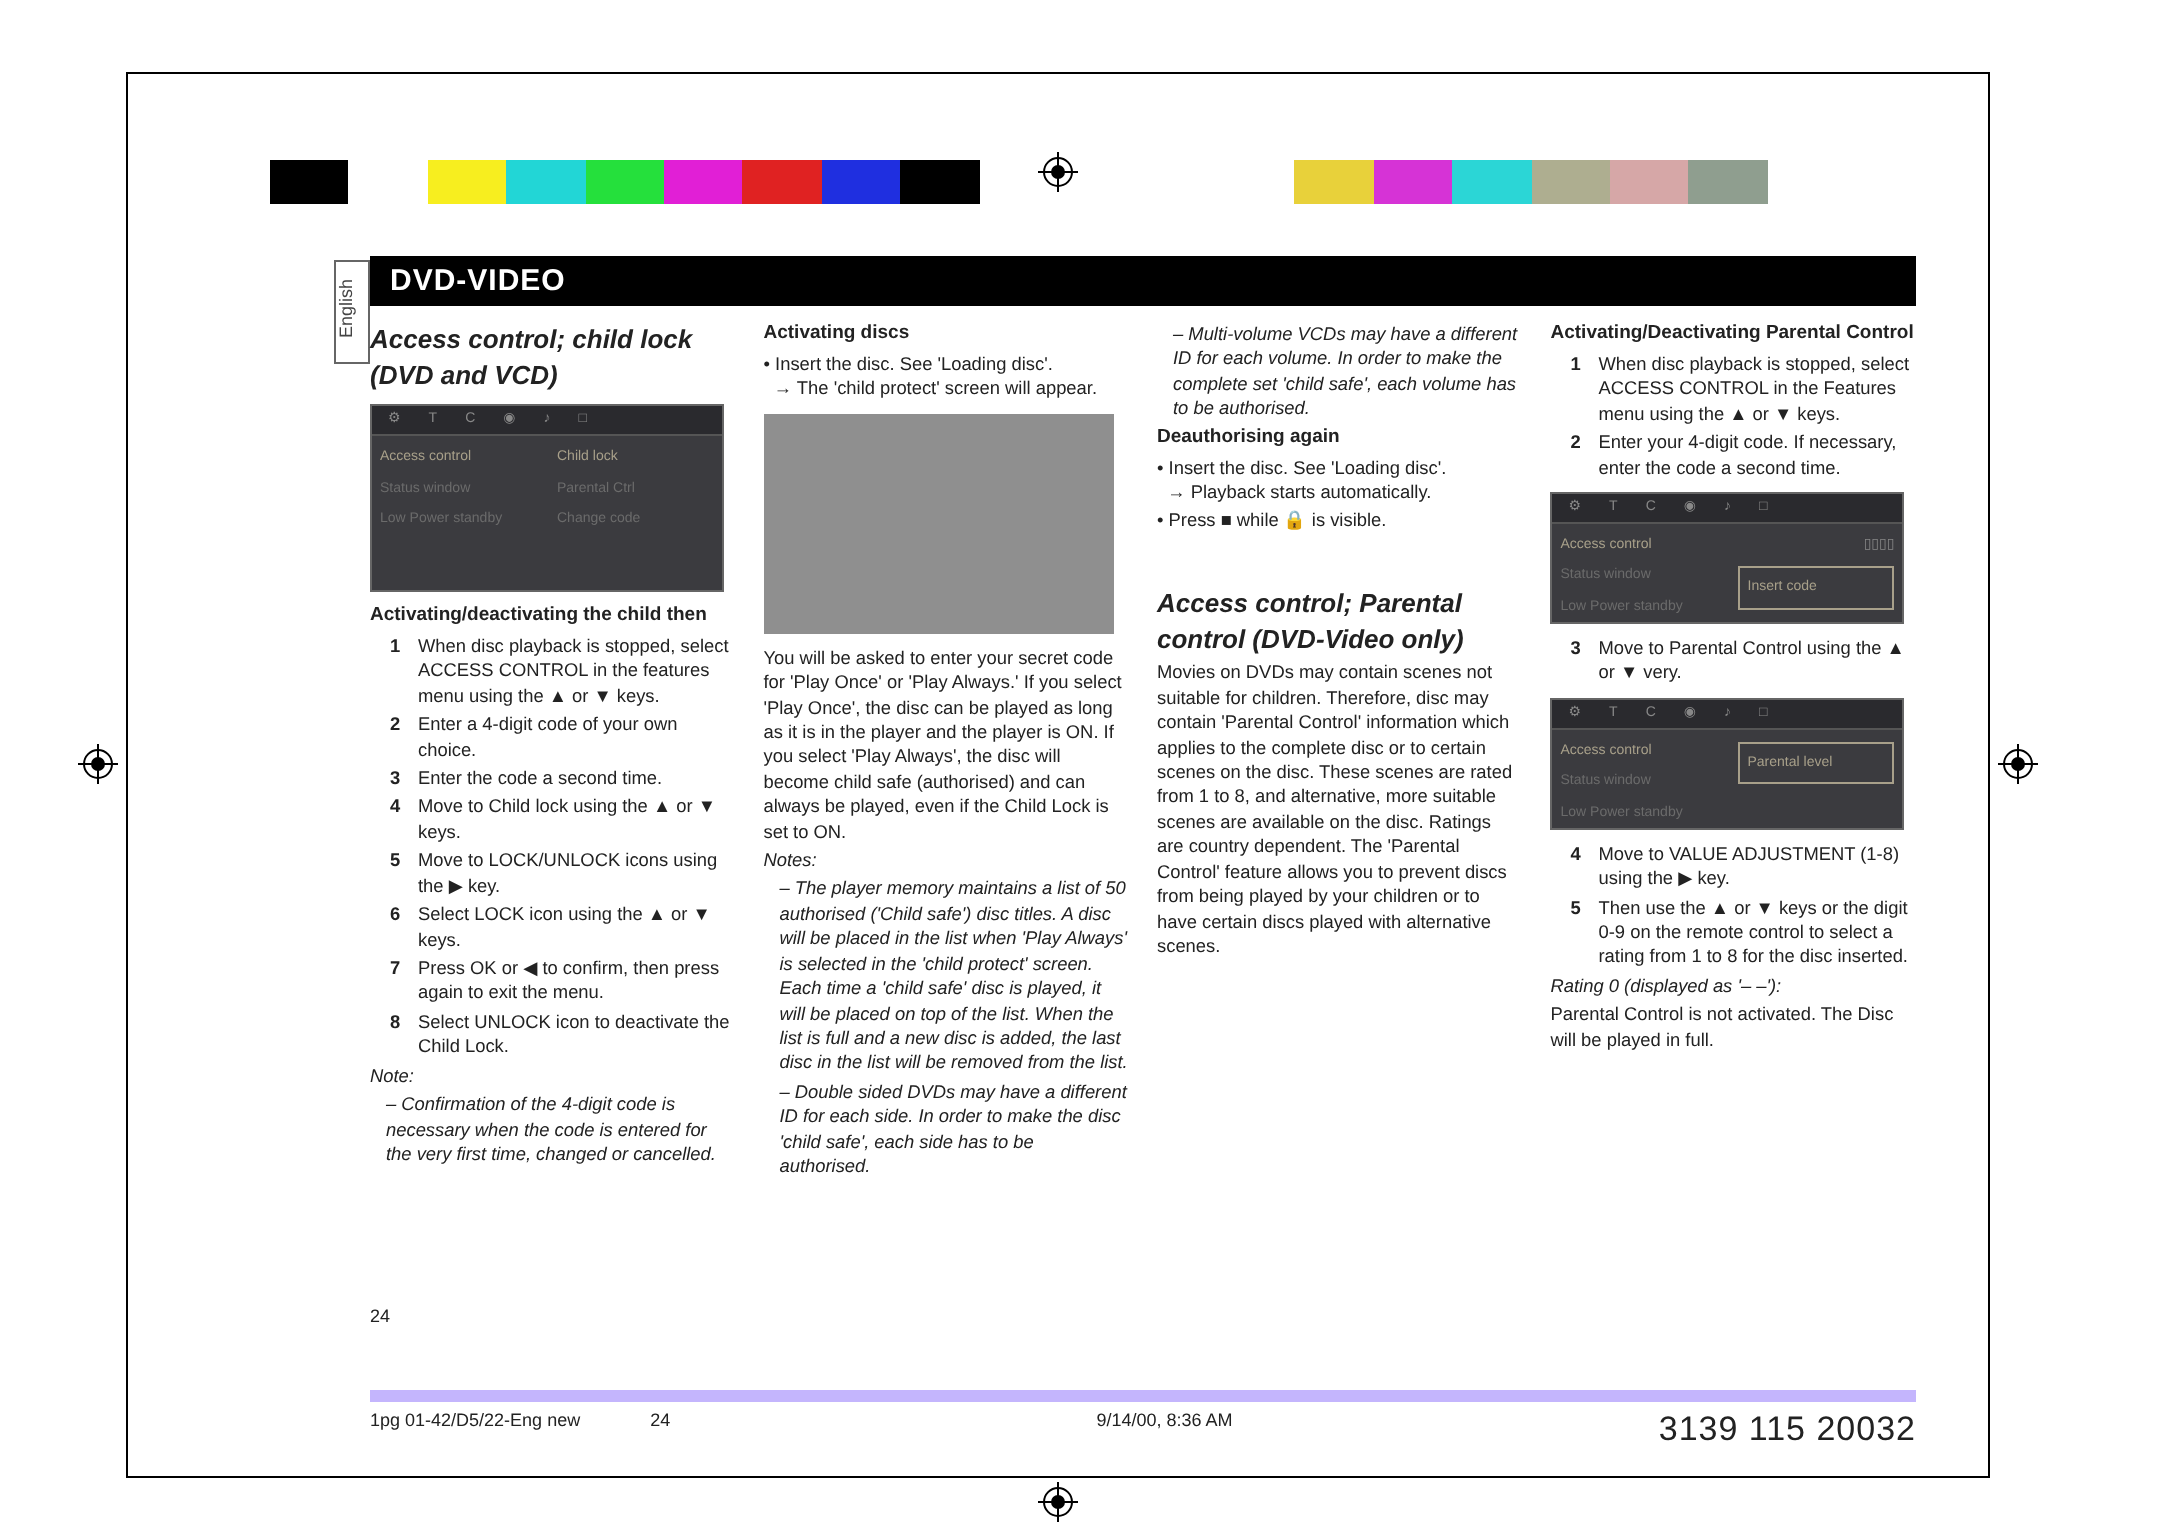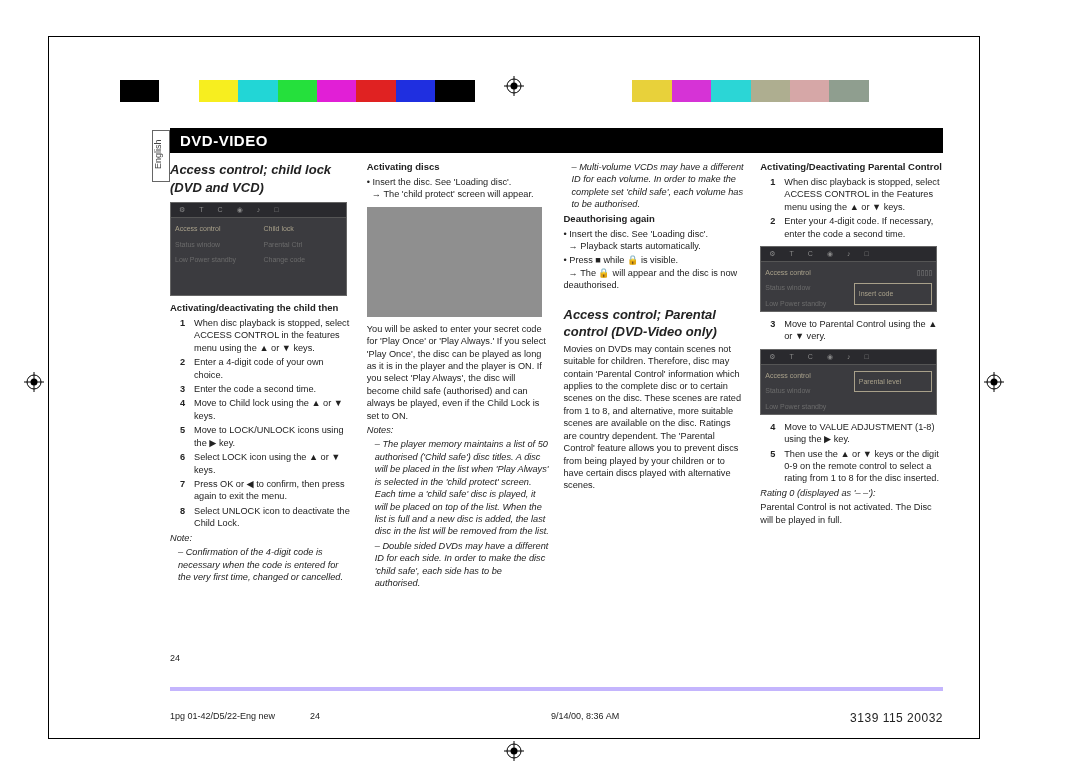--- a/index.html
+++ b/index.html
@@ -9,20 +9,21 @@
     font-family: Arial, Helvetica, sans-serif;
     font-size: 10px;
     color: #222;
   }
   .page {
     width: 1028px;
     height: 763px;
     position: relative;
     box-sizing: border-box;
     padding: 28px 48px 10px 48px;
+    margin-left: 15px;
   }
   .outer-border {
     position: absolute;
     left: 48px;
     right: 48px;
     top: 36px;
     bottom: 24px;
     border: 1px solid #000;
     pointer-events: none;
   }
@@ -128,27 +129,27 @@
     width: 175px;
     height: 110px;
     background: #8f8f8f;
     margin: 6px 0;
   }
   .footline {
     position: absolute;
     bottom: 38px;
     left: 170px;
     right: 85px;
-    border-top: 4px solid #c4b5fd;
+    border-top: 6px solid #c4b5fd;
     font-size: 9px;
     display: flex;
     justify-content: space-between;
-    padding-top: 20px;
-  }
-  .footline-right { font-size: 12px; letter-spacing: 0.5px; }
+    padding-top: 4px;
+  }
+  .footline-right { font-size: 17px; letter-spacing: 0.5px; }
   .regmark {
     position: absolute;
     width: 20px;
     height: 20px;
   }
   .regmark svg { width: 100%; height: 100%; }
   .page-num-side {
     position: absolute;
     left: 170px;
     top: 653px;
@@ -295,21 +296,21 @@
         <p>You will be asked to enter your secret code for 'Play Once' or 'Play Always.' If you select 'Play Once', the disc can be played as long as it is in the player and the player is ON. If you select 'Play Always', the disc will become child safe (authorised) and can always be played, even if the Child Lock is set to ON.</p>
         <p class="notes">Notes:</p>
         <p class="notes" style="margin-left:8px">– <span>The player memory maintains a list of 50 authorised ('Child safe') disc titles. A disc will be placed in the list when 'Play Always' is selected in the 'child protect' screen. Each time a 'child safe' disc is played, it will be placed on top of the list. When the list is full and a new disc is added, the last disc in the list will be removed from the list.</span></p>
         <p class="notes" style="margin-left:8px">– <span>Double sided DVDs may have a different ID for each side. In order to make the disc 'child safe', each side has to be authorised.</span></p>
       </div>
 
       <div class="col">
         <p class="notes" style="margin-left:8px">– <span>Multi-volume VCDs may have a different ID for each volume. In order to make the complete set 'child safe', each volume has to be authorised.</span></p>
         <p class="subhead">Deauthorising again</p>
         <p>• <span>Insert the disc. See 'Loading disc'.</span><br>&nbsp;&nbsp;<span>→ Playback starts automatically.</span></p>
-        <p>• <span>Press ■ while 🔒 is visible.</span><br>&nbsp;&nbsp;<span>→ The 🔒 will appear and the disc is now deauthorised.</span></p>
+        <p>• <span>Press ■ while 🔒 is visible.</span><br>&nbsp;&nbsp;</p>
         <p class="section-title" style="margin-top:14px">Access control; Parental control (DVD-Video only)</p>
         <p>Movies on DVDs may contain scenes not suitable for children. Therefore, disc may contain 'Parental Control' information which applies to the complete disc or to certain scenes on the disc. These scenes are rated from 1 to 8, and alternative, more suitable scenes are available on the disc. Ratings are country dependent. The 'Parental Control' feature allows you to prevent discs from being played by your children or to have certain discs played with alternative scenes.</p>
       </div>
 
       <div class="col">
         <p class="subhead">Activating/Deactivating Parental Control</p>
         <div class="ol">
           <div class="li">
               <span class="num">1</span>
               <span>When disc playback is stopped, select ACCESS CONTROL in the Features menu using the ▲ or ▼ keys.</span>

